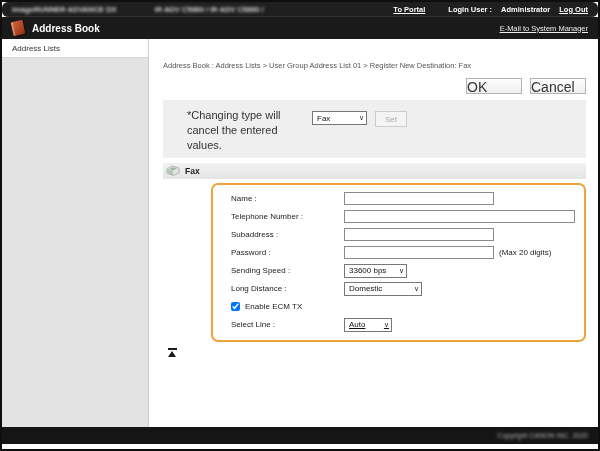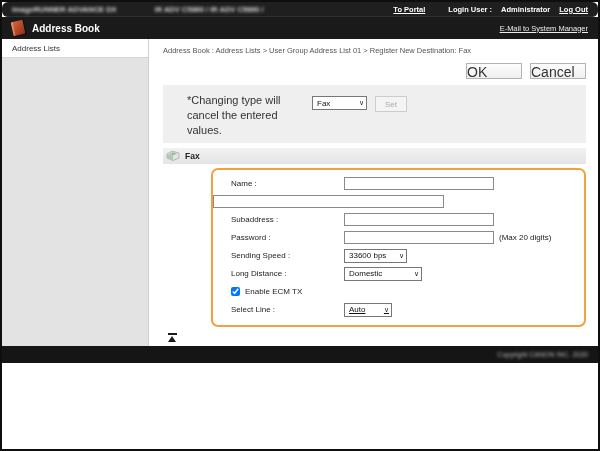--- a/index.html
+++ b/index.html
@@ -26,27 +26,27 @@
   }
   .book-icon {
     width:12px; height:14px; margin-right:8px; border-radius:1px;
     background:linear-gradient(135deg,#d96c3e 0%, #b04424 60%, #8f3015 100%);
     transform:rotate(-12deg);
     box-shadow:inset 2px 0 0 rgba(255,255,255,.28), 1px 1px 1px rgba(0,0,0,.6);
   }
   .app-title { font-size:10px; font-weight:bold; }
   .appbar .right { margin-left:auto; font-size:7.5px; color:#eee; text-decoration:underline; cursor:pointer; }
   
-  .mainrow { display:flex; height:307px; }
+  .mainrow { display:flex; height:388px; }
   .sidebar { width:147px; background:#e3e3e3; border-right:1px solid #cfcfcf; }
   .side-item {
     height:19px; line-height:19px; background:#fff; font-size:8px; color:#333;
     padding-left:10px; border-bottom:1px solid #d6d6d6; cursor:pointer;
   }
-  .content { flex:1; background:#fff; padding:5px 12px 0 14px; overflow:hidden; }
+  .content { flex:1; background:#fff; padding:20px 12px 0 14px; overflow:hidden; }
   .breadcrumb { font-size:7.5px; color:#555; margin-top:2px; }
   .titlerow { display:flex; align-items:flex-end; margin-top:6px; }
   .page-title { font-size:12.5px; font-weight:bold; color:#111; }
   .updated { margin-left:auto; font-size:7.5px; color:#333; }
   .btnrow { display:flex; justify-content:flex-end; gap:8px; margin-top:8px; }
   .btn {
     width:56px; height:16px; font-size:14px; color:#333; text-align:left;
     background:linear-gradient(#fdfdfd,#efefef); border:1px solid #b3b3b3;
     font-family:"Liberation Sans", sans-serif; cursor:pointer;
   }
@@ -154,20 +154,21 @@
         </svg>
         <span>Fax</span>
       </div>
 
       <div class="orange-box">
         <div class="frow">
           <span class="flabel">Name :</span>
           <input type="text" class="tinput in-normal" style="">
         </div>
         <div class="frow">
+          <span class="flabel">Telephone Number :</span>
           <input type="text" class="tinput in-wide" style="">
         </div>
         <div class="frow">
           <span class="flabel">Subaddress :</span>
           <input type="text" class="tinput in-normal" style="">
         </div>
         <div class="frow">
           <span class="flabel">Password :</span>
           <input type="text" class="tinput in-normal" style="">
           <span class="suffix">(Max 20 digits)</span>

